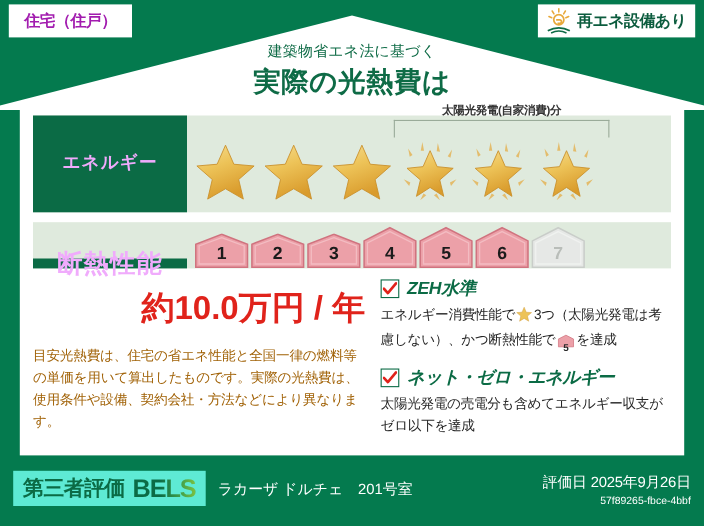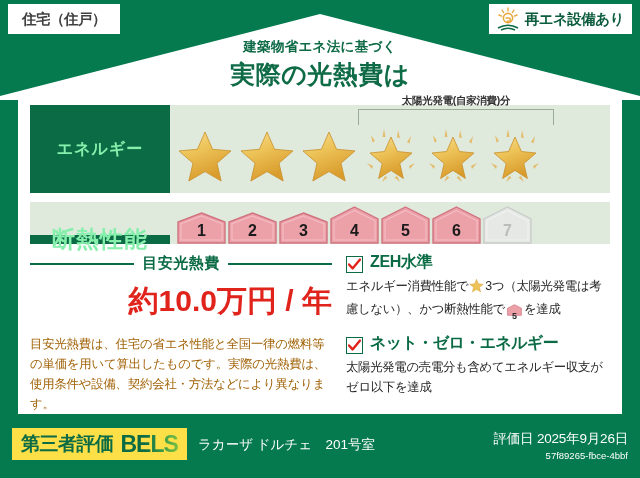--- a/index.html
+++ b/index.html
@@ -23,21 +23,21 @@
     left: 8px;
     top: 4px;
     width: 112px;
     height: 30px;
     background: #ffffff;
     display: flex;
     align-items: center;
     justify-content: center;
     font-size: 14.5px;
     font-weight: bold;
-    color: #404040;
+    color: #a21caf;
     letter-spacing: -0.5px;
   }
   .badge-renew {
     position: absolute;
     right: 8px;
     top: 4px;
     height: 30px;
     background: #ffffff;
     display: flex;
     align-items: center;
@@ -64,21 +64,21 @@
   .title-block {
     position: absolute;
     left: 0;
     top: 38px;
     width: 640px;
     text-align: center;
     color: #0e6b46;
   }
   .title-sub {
     font-size: 13.5px;
-    font-weight: bold;
+    font-weight: normal;
     letter-spacing: 0.3px;
     margin-bottom: 2px;
   }
   .title-main {
     font-size: 25px;
     font-weight: bold;
     letter-spacing: 0.5px;
   }
 
   
@@ -100,21 +100,21 @@
     background: #dfeadd;
     display: flex;
     align-items: stretch;
   }
   .row-energy { top: 13px;  height: 88px; }
   .row-insul  { top: 110px; height: 42px; }
 
   .row-label {
     width: 140px;
     background: #0b6b45;
-    color: #86efac;
+    color: #f0abfc;
     display: flex;
     flex-direction: row;
     align-items: center;
     justify-content: center;
     font-weight: bold;
     letter-spacing: 1px;
     flex: none;
   }
   .row-label.two span { display: block; line-height: 1.25; }
   .row-energy .row-label { font-size: 16px; }
@@ -216,22 +216,23 @@
     margin-top: 12px;
     font-size: 12.4px;
     line-height: 1.62;
     color: #a16207;
     letter-spacing: -0.2px;
   }
 
   .zeh-block { margin-bottom: 4px; }
   .zeh-head {
     display: flex;
-    align-items: flex-end;
+    align-items: center;
     gap: 7px;
+    font-style: italic;
   }
   .chk {
     width: 17px; height: 17px;
     border: 1.6px solid #0b6b45;
     box-sizing: border-box;
     position: relative;
     flex: none;
     background: #fff;
   }
   .chk svg { position: absolute; left: 1px; top: 1px; }
@@ -265,21 +266,21 @@
     left: 0;
     bottom: 0;
     width: 640px;
     height: 64px;
   }
   .bels-box {
     position: absolute;
     left: 12px;
     top: 14px;
     height: 32px;
-    background: #fde047;
+    background: #5eead4;
     display: flex;
     align-items: center;
     padding: 12px 9px;
     box-sizing: border-box;
     gap: 7px;
   }
   .bels-jp {
     font-size: 19px;
     font-weight: bold;
     color: #0b6b45;
@@ -498,25 +499,20 @@
             <div class="num">7</div>
           </div>
 
         </div>
       </div>
     </div>
 
     <div class="lower">
 
       <div class="lower-left">
-        <div class="cost-head">
-          <div class="ln"></div>
-          <div class="tx">目安光熱費</div>
-          <div class="ln"></div>
-        </div>
         <div class="cost-value">約10.0万円 / 年</div>
         <div class="cost-note">目安光熱費は、住宅の省エネ性能と全国一律の燃料等の単価を用いて算出したものです。実際の光熱費は、使用条件や設備、契約会社・方法などにより異なります。</div>
       </div>
 
       <div class="lower-right">
 
         <div class="zeh-block">
           <div class="zeh-head">
             <span class="chk">
               <svg width="13" height="13" viewBox="0 0 13 13">

